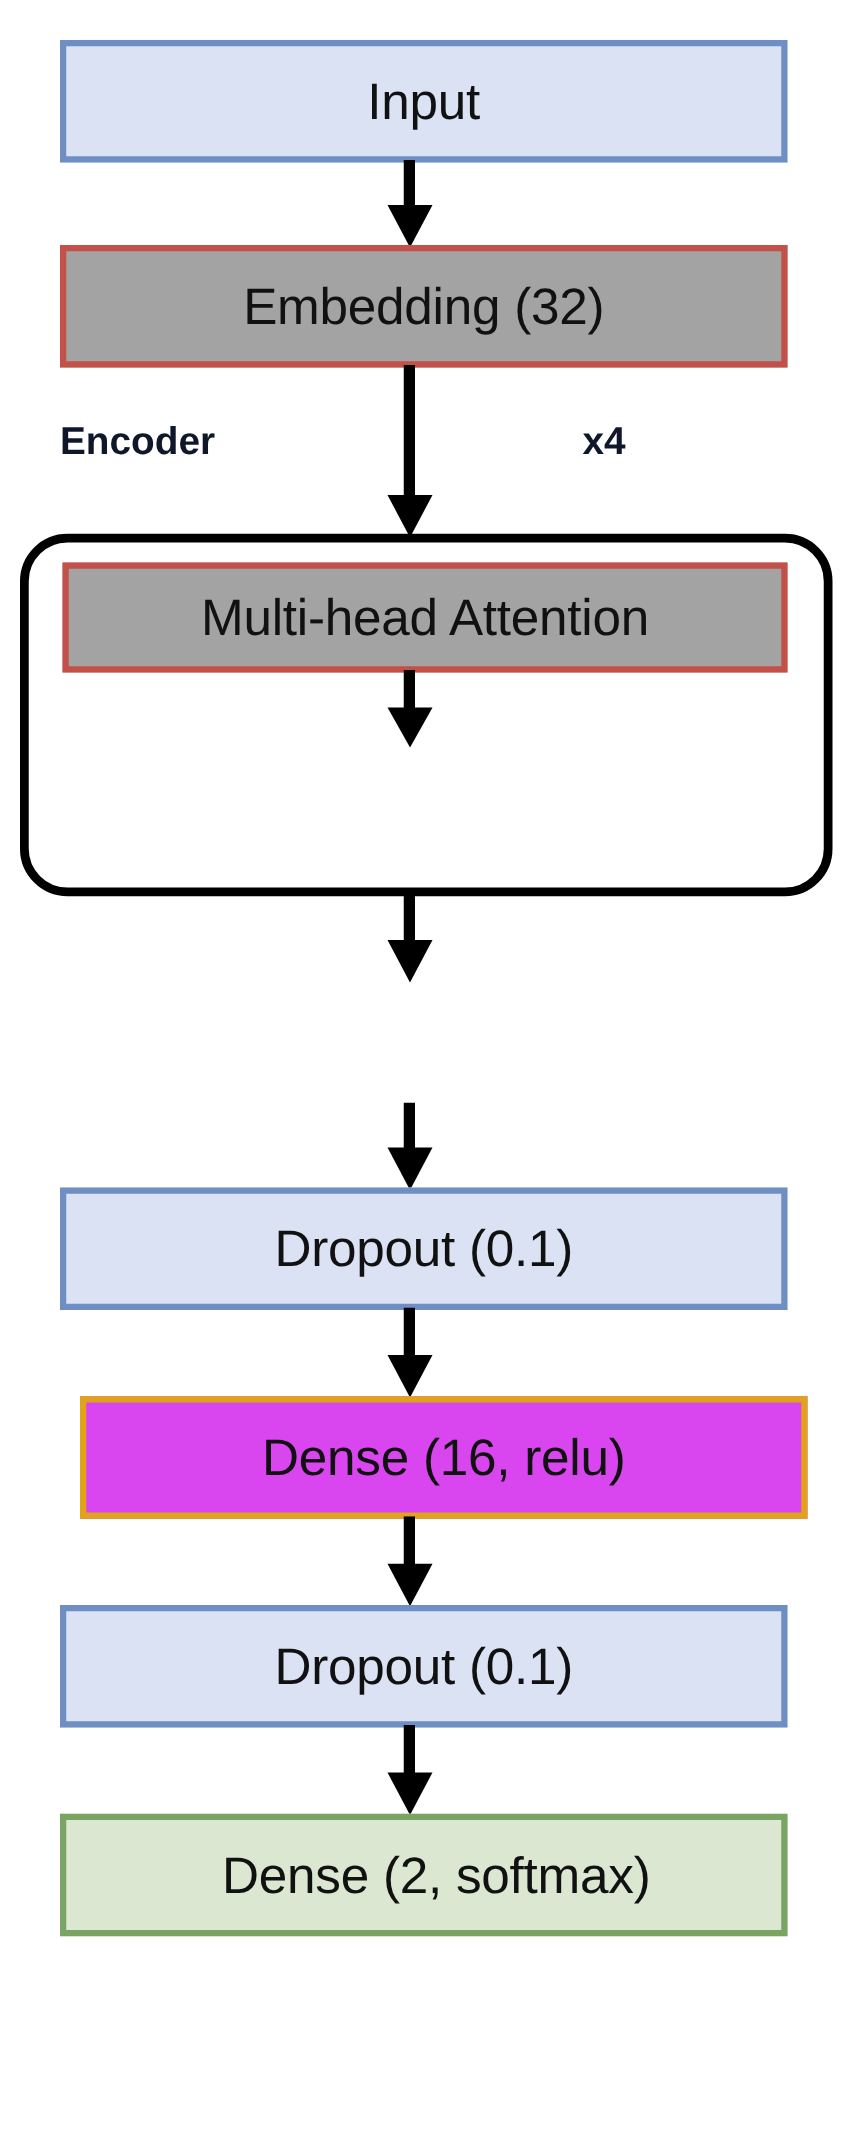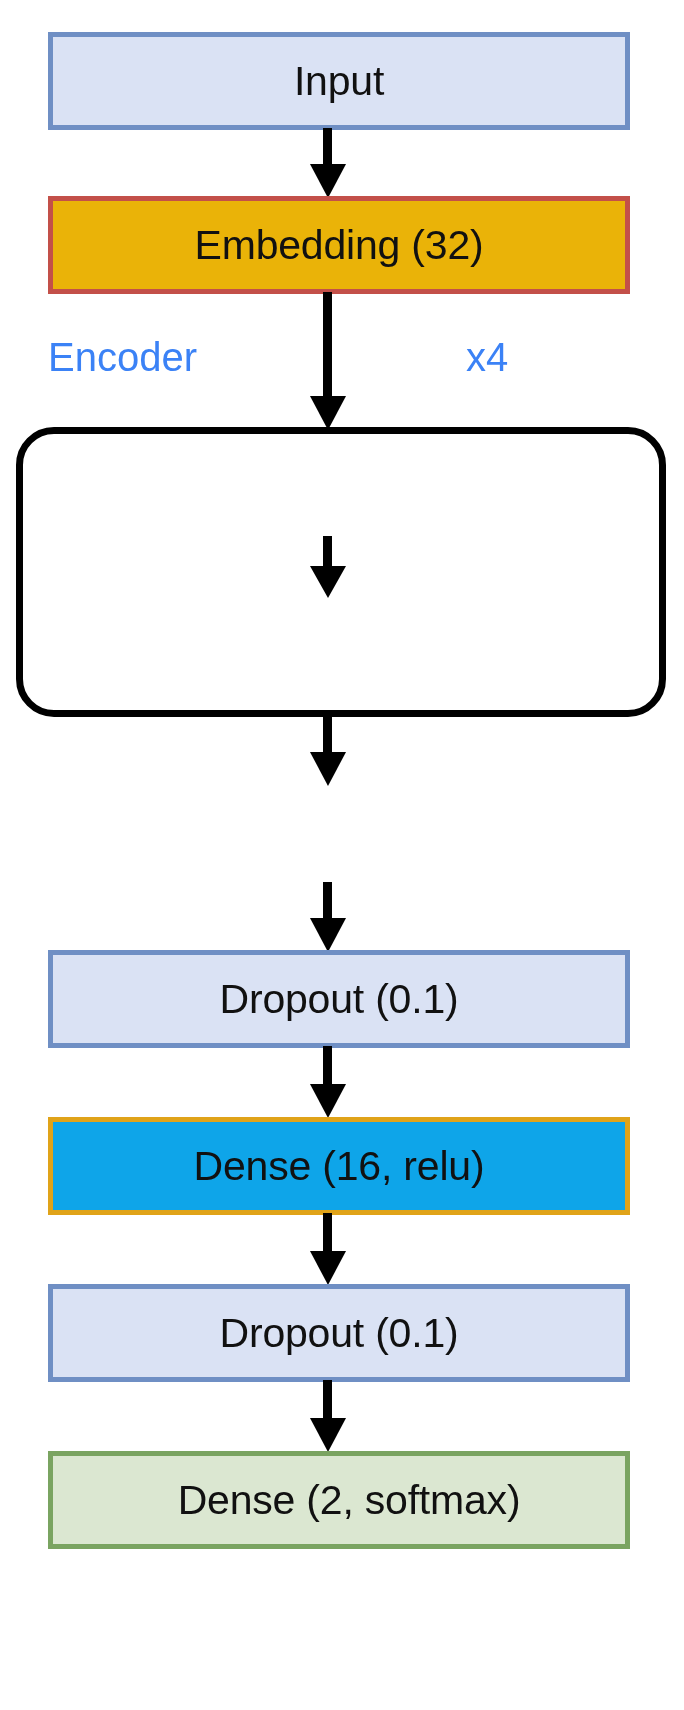--- a/index.html
+++ b/index.html
@@ -30,38 +30,39 @@
   }
   .layer-label {
     font-size: 41px;
     line-height: 1;
     color: #111111;
     letter-spacing: -0.2px;
     white-space: nowrap;
   }
 
   .box-blue   { background: #dae2f4; border-color: #6f8fc4; }
-  .box-pink   { background: #eab308; border-color: #c35049; }
-  .box-orange { background: #0ea5e9; border-color: #e0a319; }
+  .box-pink   { background: #a3a3a3; border-color: #c35049; }
+  .box-orange { background: #d946ef; border-color: #e0a319; margin-left: 16px; }
   .box-green  { background: #dbe7d1; border-color: #7aa461; padding-left: 20px; }
 
   
   .encoder-group {
     position: absolute;
     box-sizing: border-box;
     border: 7px solid #000000;
     border-radius: 38px;
     background: transparent;
   }
   .group-caption {
     position: absolute;
-    font-size: 40px;
+    font-size: 31px;
     line-height: 1;
-    color: #3b82f6;
+    color: #0f172a;
     white-space: nowrap;
+    font-weight: bold;
   }
 
   
   .arrow {
     position: absolute;
   }
   .arrow svg { display: block; }
 </style>
 </head>
 <body>
@@ -88,20 +89,23 @@
       <rect x="17" y="0" width="9" height="110" fill="#000000"></rect>
       <polygon points="4,104 40,104 22,138" fill="#000000"></polygon>
     </svg>
   </div>
 
   <div class="group-caption" style="left:48px; top:337px;">Encoder</div>
   <div class="group-caption" style="left:466px; top:337px;">x4</div>
 
   <div class="encoder-group" style="left:16px; top:427px; width:650px; height:290px;"></div>
 
+  <div class="layer-box box-pink" style="left:50px; top:450px; width:580px; height:88px;">
+    <span class="layer-label">Multi-head Attention</span>
+  </div>
 
   <div class="arrow" style="left:306px; top:536px;">
     <svg width="44" height="64" viewBox="0 0 44 64">
       <rect x="17" y="0" width="9" height="36" fill="#000000"></rect>
       <polygon points="4,30 40,30 22,62" fill="#000000"></polygon>
     </svg>
   </div>
 
 
   <div class="arrow" style="left:306px; top:712px;">

